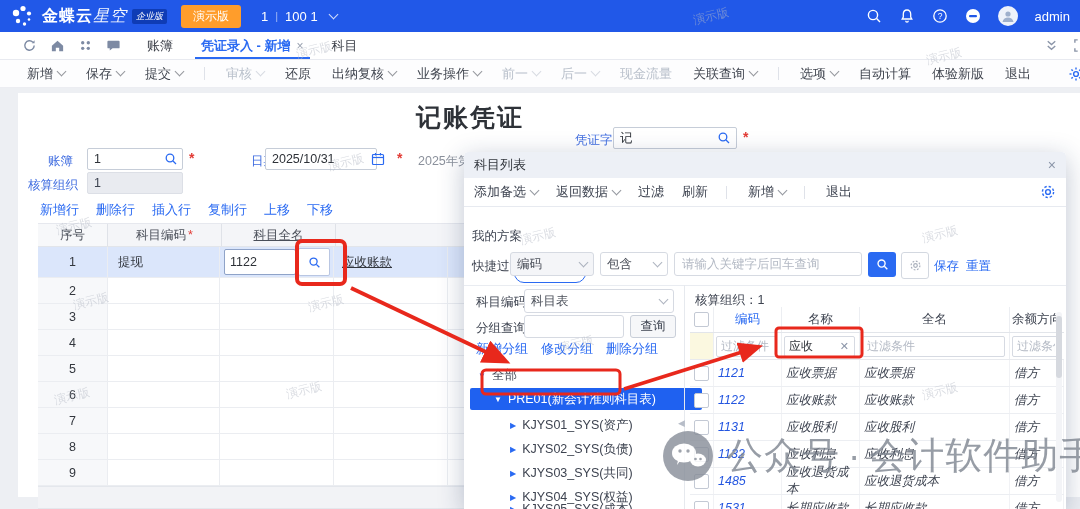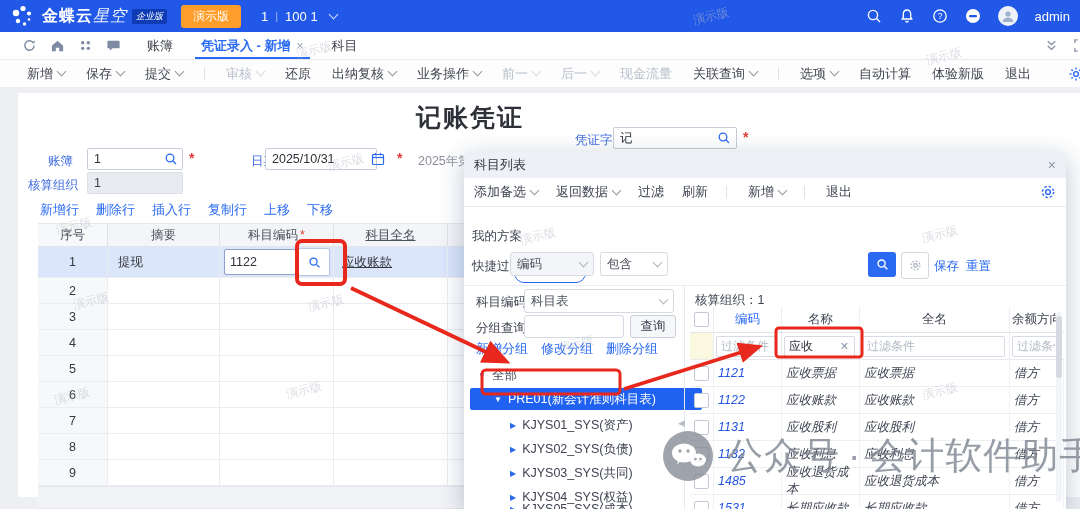--- a/index.html
+++ b/index.html
@@ -348,21 +348,20 @@
       <span>删除行</span>
       <span>插入行</span>
       <span>复制行</span>
       <span>上移</span>
       <span>下移</span>
     </div>
 
     <div class="grid">
       <div class="g-head">
         <div class="gc c1">序号</div>
-        <div class="gc c2" style="justify-content:center;padding-left:0">摘要</div>
         <div class="gc c3" style="justify-content:center;padding-left:0">
             <span>科目编码</span>
             <span style="color:#e23b35;margin-left:2px">*</span>
           </div>
         <div class="gc c4" style="justify-content:center;padding-left:0">科目全名</div>
         <div class="gc c5"></div>
       </div>
       <div class="g-row sel" style="height:30px">
         <div class="gc c1">1</div>
         <div class="gc c2">提现</div>
@@ -480,20 +479,21 @@
 
     <span class="dlabel" style="left:8px;top:106px">快捷过滤</span>
     <span class="dselect gray" style="left:46px;top:100px;width:84px">
         <span>编码</span>
         <span class="chev"></span>
       </span>
     <span class="dselect" style="left:136px;top:100px;width:68px">
         <span>包含</span>
         <span class="chev"></span>
       </span>
+    <input class="dinput" style="left: 210px; top: 100px; width: 188px;" placeholder="请输入关键字后回车查询">
     <span class="searchbtn">
       <svg width="13" height="13" viewBox="0 0 14 14">
           <circle cx="6" cy="6" r="3.8" fill="none" stroke="currentColor" stroke-width="1.5"></circle>
           <line x1="9" y1="9" x2="12.2" y2="12.2" stroke="currentColor" stroke-width="1.5"></line>
         </svg>
     </span>
     <span class="gearbtn">
       <svg width="13" height="13" viewBox="0 0 16 16">
           <circle cx="8" cy="8" r="2.2" fill="none" stroke="currentColor" stroke-width="1.5"></circle>
           <circle cx="8" cy="8" r="5.4" fill="none" stroke="currentColor" stroke-width="1.5" stroke-dasharray="2.2 2"></circle>

